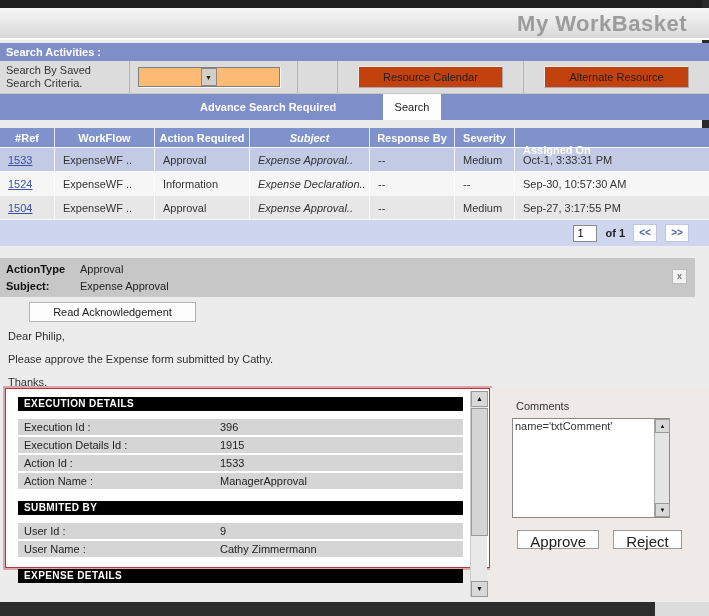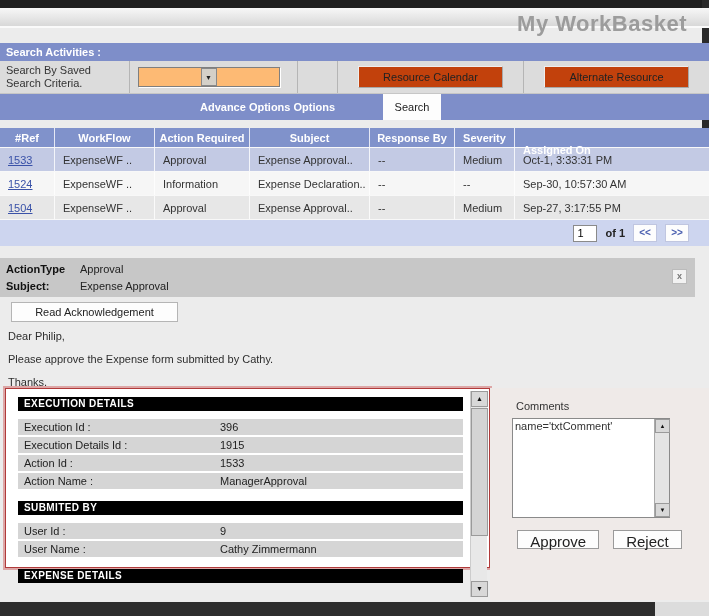--- a/index.html
+++ b/index.html
@@ -3,21 +3,21 @@
 <meta charset="utf-8">
 <style>
   * { box-sizing: border-box; margin: 0; padding: 0; }
   html,body { width:709px; height:616px; }
   body { font-family: "Liberation Sans", "DejaVu Sans", sans-serif; font-size:11px; color:#333; background:#ececec; }
   #page { position:relative; width:709px; height:616px; overflow:hidden; background:#ececec; }
 
   
   .topbar { position:absolute; left:0; top:0; width:709px; height:8px; background:#1f1f1f; }
   .right-edge { position:absolute; right:0; top:0; width:7px; height:128px; background:#2a2a2a; }
-  .titlebar { position:absolute; left:0; top:8px; width:709px; height:20px;
+  .titlebar { position:absolute; left:0; top:8px; width:709px; height:32px;
     background:linear-gradient(#f7f7f7,#d8d8d8); border-bottom:2px solid #fafafa; }
   .titlebar .title { position:absolute; right:22px; top:3px; font-size:22px; font-weight:bold;
     color:#9c9c9c; letter-spacing:0.5px; }
 
   
   .blue-bar { position:absolute; left:0; width:709px; background:#7e8ec9; color:#fff; font-weight:bold; }
   .sa-bar { top:43px; height:18px; line-height:18px; padding-left:6px; }
   .criteria-row { position:absolute; left:0; top:61px; width:709px; height:33px; background:#dcdcdc;
     display:flex; align-items:stretch; border-bottom:1px solid #c6c6c6; }
   .criteria-cell { display:flex; align-items:center; border-right:1px solid #b5b5b5; }
@@ -39,42 +39,42 @@
   .search-tab { position:absolute; left:383px; top:0; height:26px; width:58px; background:#fdfdfd;
     color:#222; font-weight:normal; text-align:center; line-height:26px; cursor:pointer; }
 
   
   .tbl { position:absolute; left:0; top:128px; width:709px;border-radius:19px; }
   .trow { display:flex; width:709px; height:24px; align-items:center; border-bottom:1px solid #f8f8f8; }
   .thead { background:#8092cb; color:#fff; font-weight:bold; height:20px; }
   .tc { height:100%; display:flex; align-items:center; padding-left:8px; border-right:1px solid rgba(255,255,255,0.8); overflow:hidden; }
   .thead .tc { justify-content:center; padding-left:0; }
   .thead .tc.c-asg { justify-content:flex-start; padding-left:8px;margin-top:24px; }
-  .c-ref{width:55px;} .c-wf{width:100px;} .c-act{width:95px;} .c-sub{width:120px;}
+  .c-ref{width:55px;} .c-wf{width:100px;} .c-act{width:95px;} .c-sub{width:120px;font-style:italic;}
   .c-res{width:85px;} .c-sev{width:60px;} .c-asg{width:194px; border-right:none;}
   .r0 { background:#c3cae4; } .r1 { background:#f6f6f6; } .r2 { background:#e7e7e7; }
   a.ref-link { color:#3a52a8; text-decoration:underline; cursor:pointer; }
 
   .pag-row { position:absolute; left:0; top:220px; width:709px; height:26px; background:#cdd5ef;
     display:flex; align-items:center; justify-content:flex-end; gap:8px; padding-right:20px; }
   .pag-input { width:24px; height:17px; border:1px solid #8a8a8a; background:#fff; font-size:11px;
     text-align:left; padding-left:3px; font-family:inherit; }
   .pag-of { font-weight:bold; color:#222; }
   .pag-btn { width:24px; height:18px; background:#fdfdfd; border:1px solid #c0c6e0; color:#4a5fb0;
     font-weight:bold; font-size:10px; text-align:center; line-height:16px; cursor:pointer; }
 
   
   .task-head { position:absolute; left:0; top:258px; width:695px; height:39px; background:#c7c7c7; }
   .th-row { position:absolute; left:6px; display:flex; }
   .th-lab { width:74px; font-weight:bold; color:#111; }
   .th-val { color:#222; }
   .close-btn { position:absolute; right:8px; top:11px; width:15px; height:15px; background:#f2f2f2;
     border:1px solid #bbb; color:#777; font-size:9px; font-weight:bold; text-align:center; line-height:13px; cursor:pointer; }
 
-  .readack-btn { position:absolute; left:11px; top:302px; width:167px; height:20px; background:#fdfdfd;
+  .readack-btn { position:absolute; left:29px; top:302px; width:167px; height:20px; background:#fdfdfd;
     border:1px solid #b5b5b5; text-align:center; line-height:18px; color:#222; cursor:pointer; }
 
   .msg { position:absolute; left:8px; color:#2e2e2e; }
   .msg1 { top:330px; } .msg2 { top:353px; } .msg3 { top:376px; }
 
   
   .detail-panel { position:absolute; left:5px; top:388px; width:485px; height:180px; background:#fff;
     border:1px solid #b03a3a; box-shadow:0 0 0 2px #dda6a6; }
   .dp-content { position:absolute; left:12px; top:8px; right:26px; }
   .sec-hdr { background:#000; color:#fff; font-weight:bold; font-size:10px; height:14px;
@@ -136,21 +136,21 @@
     <div class="criteria-cell crit-spacer"></div>
     <div class="criteria-cell crit-btn-cell">
       <button class="gray-btn">Resource Calendar</button>
     </div>
     <div class="criteria-cell crit-btn-cell">
       <button class="gray-btn">Alternate Resource</button>
     </div>
   </div>
 
   <div class="blue-bar adv-bar">
-    <span class="adv-label">Advance Options Options</span>
+    <span class="adv-label">Advance Search Required</span>
     <span class="search-tab">Search</span>
   </div>
 
   <div class="tbl">
     <div class="trow thead">
       <div class="tc c-ref">#Ref</div>
       <div class="tc c-wf">WorkFlow</div>
       <div class="tc c-act">Action Required</div>
       <div class="tc c-sub">Subject</div>
       <div class="tc c-res">Response By</div>

